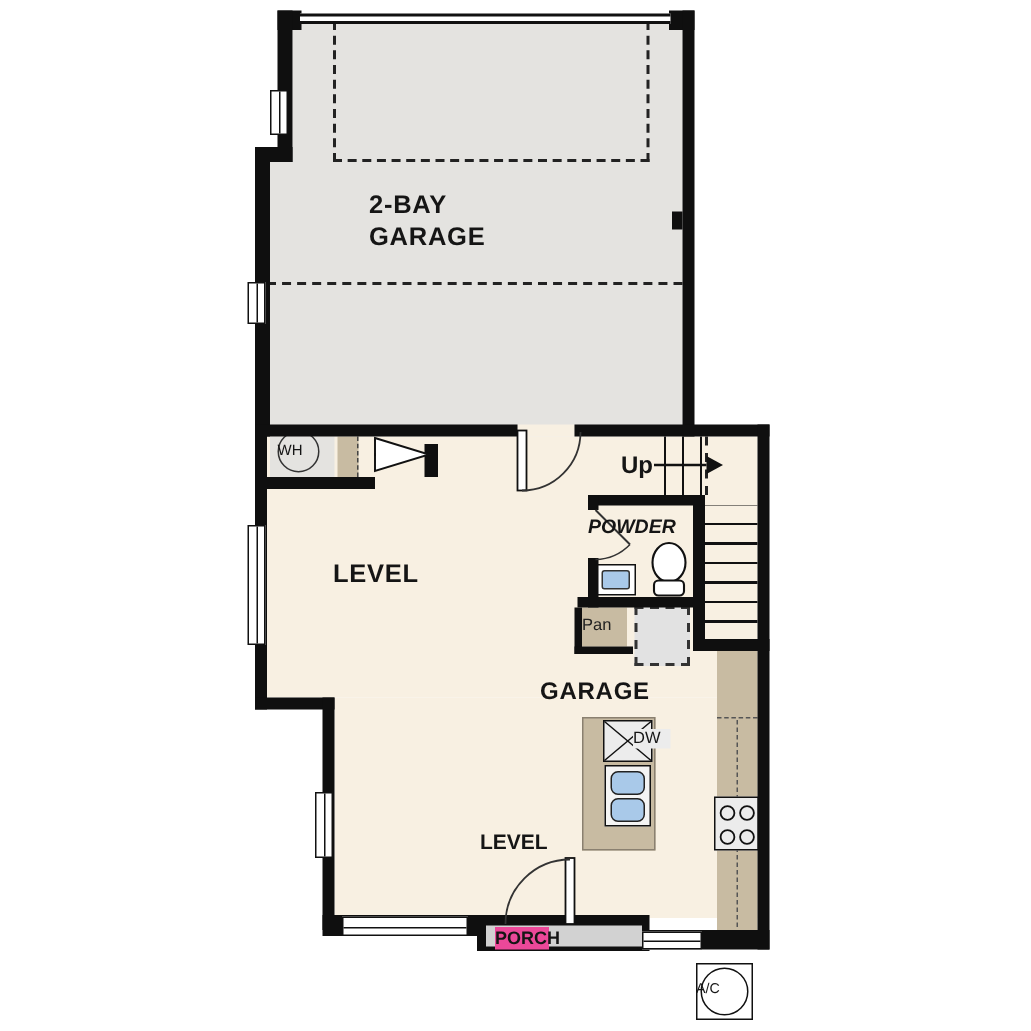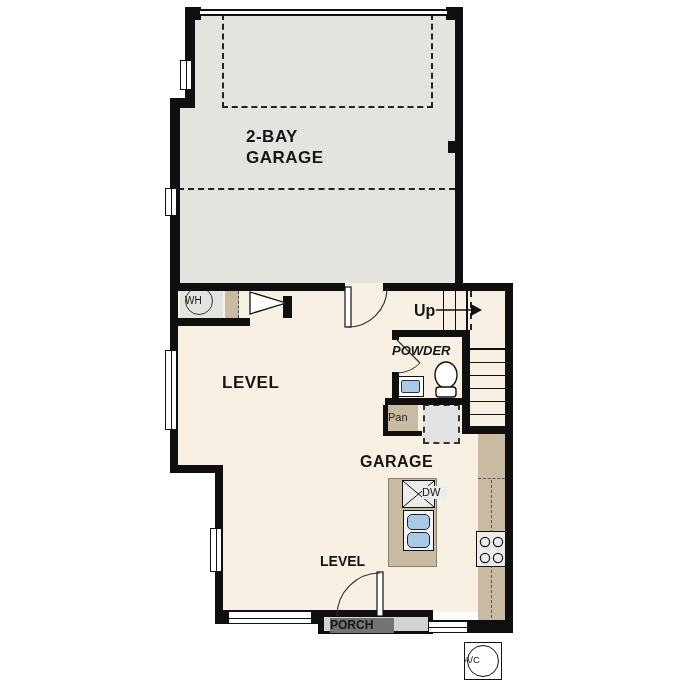--- a/index.html
+++ b/index.html
@@ -60,21 +60,21 @@
   <div class="abs fixture" style="left:476px;top:531px;width:30px;height:36px;background:var(--appliance-gray);border:1.2px solid #111;"></div>
   <div class="abs fixture tan" style="left:388px;top:478px;width:49px;height:89px;border:1px solid #8a8070;"></div>
   <div class="abs fixture" style="left:402px;top:480px;width:33px;height:28px;background:var(--appliance-gray);border:1.2px solid #111;"></div>
   <div class="abs label" style="left:386px;top:486px;width:25px;font-size:11px;background:var(--appliance-gray);margin-left:36px;">DW</div>
   <div class="abs fixture" style="left:403px;top:510px;width:31px;height:41px;background:#f4f4f4;border:1.2px solid #111;"></div>
   <div class="abs fixture" style="left:407px;top:514px;width:23px;height:16px;background:var(--sink-blue);border:1.2px solid #222;border-radius:5px;"></div>
   <div class="abs fixture" style="left:407px;top:532px;width:23px;height:16px;background:var(--sink-blue);border:1.2px solid #222;border-radius:5px;"></div>
 
   <div class="abs wall" style="left:318px;top:610px;width:115px;height:24px;"></div>
   <div class="abs" style="left:324px;top:617px;width:104px;height:14px;background:var(--porch-gray);z-index:5;"></div>
-  <div class="abs label b" style="left:330px;top:618px;width:64px;font-size:12px;background:#737373;">PORCH</div>
+  <div class="abs label b" style="left:330px;top:618px;width:36px;font-size:12px;background:#ec4899;">PORCH</div>
 
   <div class="abs wall" style="left:185px;top:7px;width:16px;height:13px;"></div>
   <div class="abs wall" style="left:446px;top:7px;width:17px;height:13px;"></div>
   <div class="abs" style="left:200px;top:9px;width:247px;height:7px;background:#fff;border-top:2px solid #111;border-bottom:2px solid #111;z-index:4;box-sizing:border-box;"></div>
   <div class="abs wall" style="left:185px;top:7px;width:10px;height:101px;"></div>
   <div class="abs wall" style="left:170px;top:98px;width:25px;height:10px;"></div>
   <div class="abs wall" style="left:170px;top:98px;width:10px;height:193px;"></div>
   <div class="abs wall" style="left:455px;top:7px;width:8px;height:284px;"></div>
   <div class="abs wall" style="left:448px;top:141px;width:7px;height:12px;"></div>
   <div class="abs wall" style="left:170px;top:283px;width:175px;height:8px;"></div>

